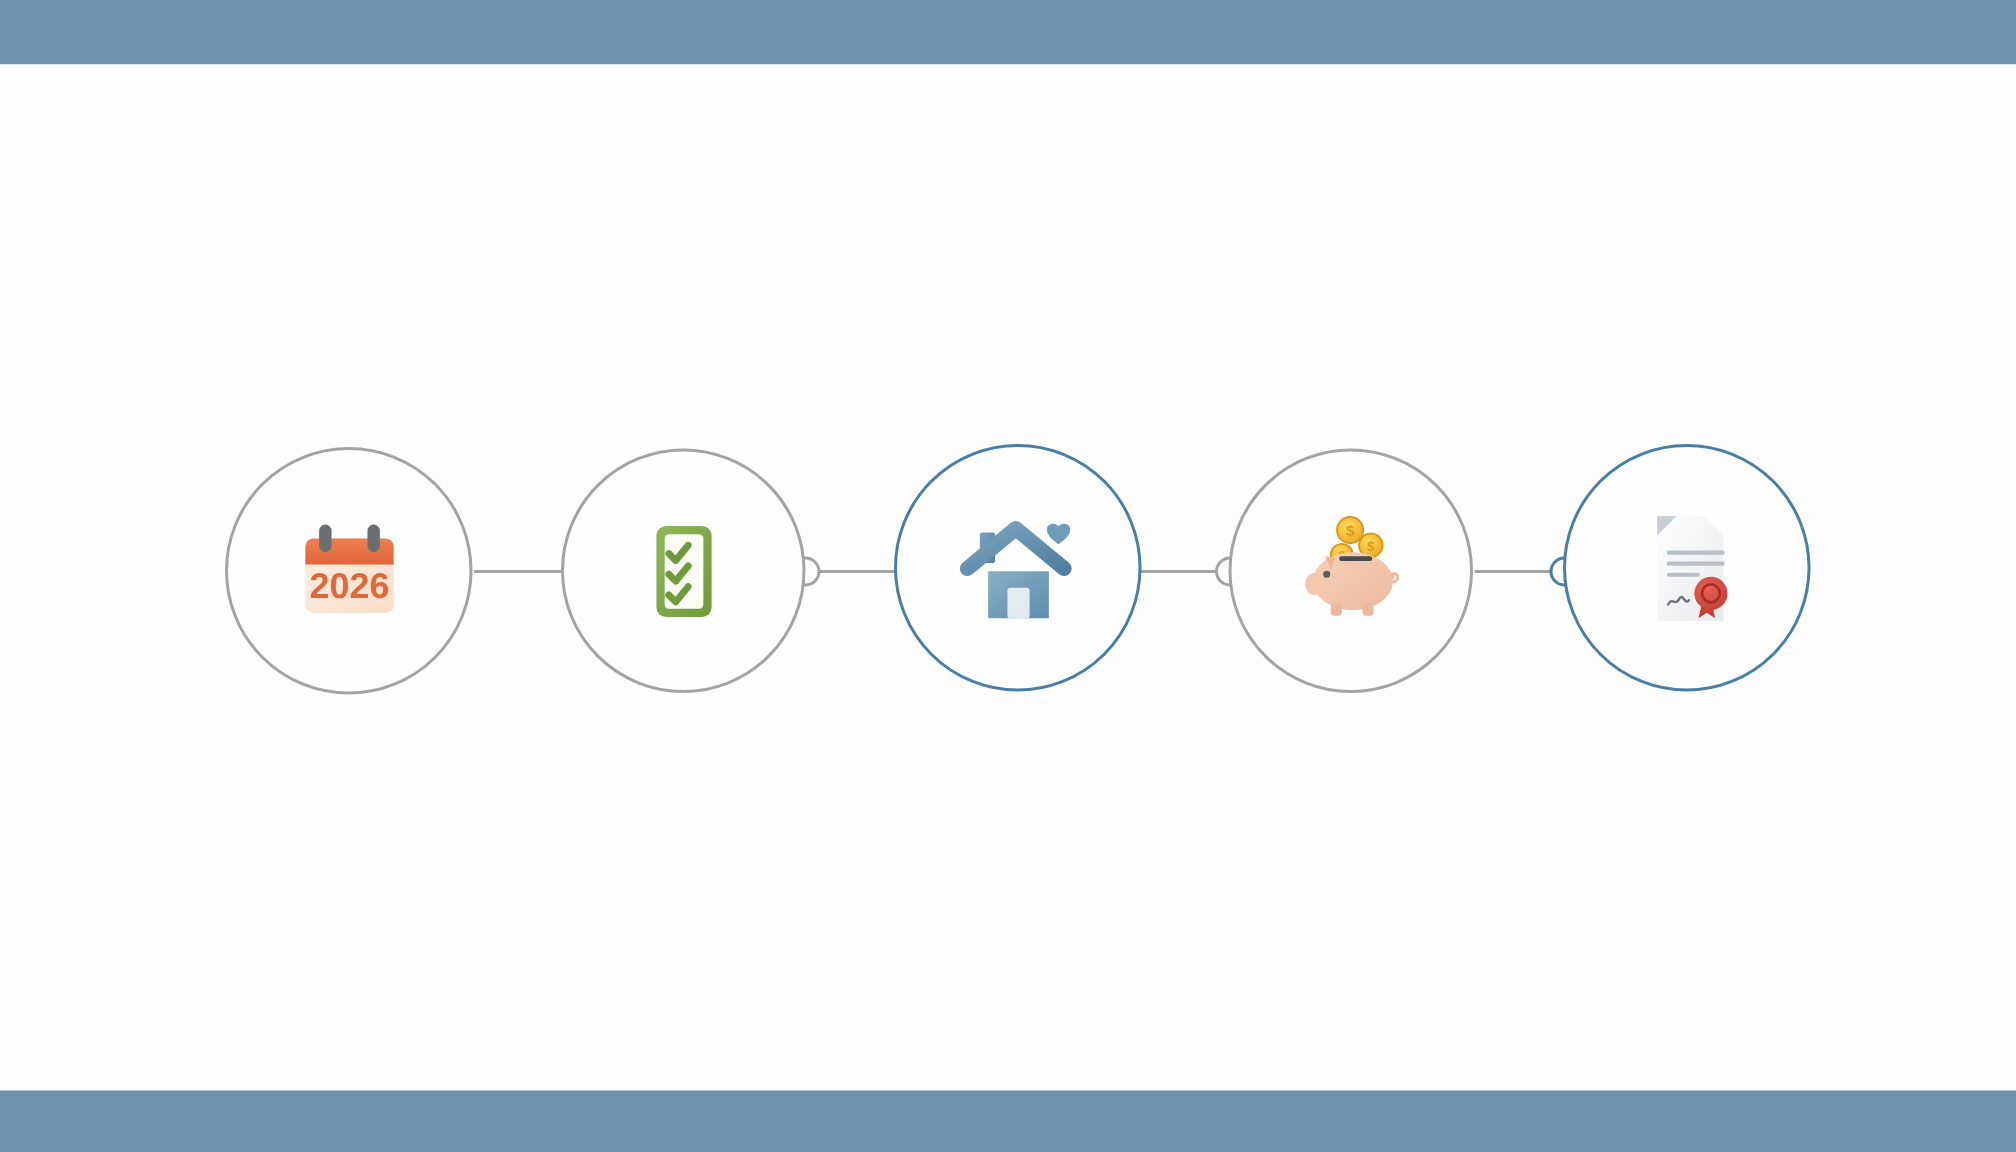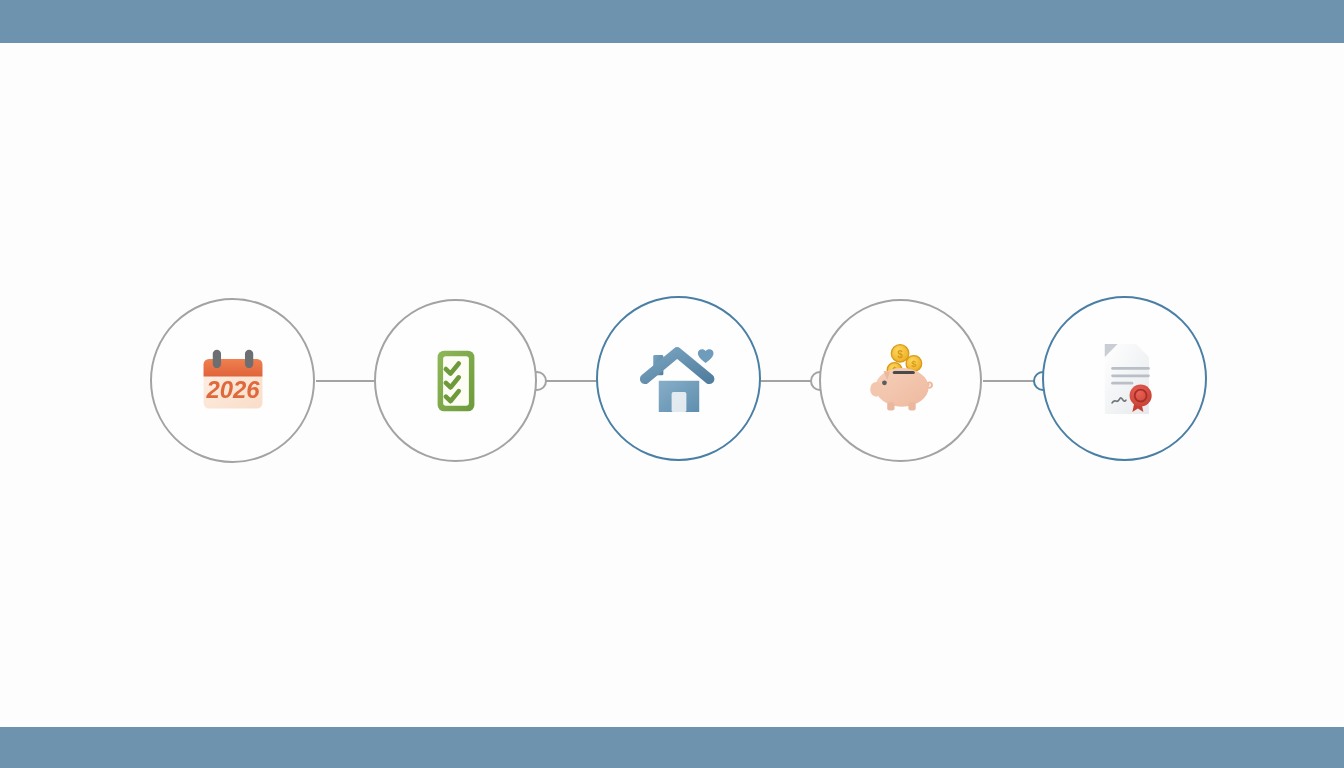--- a/index.html
+++ b/index.html
@@ -102,21 +102,21 @@
       <div class="joint gray" style="left:527px;"></div>
 
       <div class="connector" style="left:760px; width:52px;"></div>
       <div class="joint gray" style="left:810px;"></div>
 
       <div class="connector" style="left:830px; width:0px;"></div>
 
       <div class="connector" style="left:983px; width:52px;"></div>
       <div class="joint blue" style="left:1033px;"></div>
 
-      <div class="node gray" style="left:150px; top:255px; width:165px; height:165px;font-style:italic;">
+      <div class="node gray" style="left:150px; top:255px; width:165px; height:165px;">
         <svg class="node-icon" viewBox="0 0 100 100">
           <defs>
             <linearGradient id="calHead" x1="0" y1="0" x2="0" y2="1">
               <stop offset="0%" stop-color="#ef8050"></stop>
               <stop offset="100%" stop-color="#e0643a"></stop>
             </linearGradient>
             <linearGradient id="calBody" x1="0" y1="0" x2="1" y2="1">
               <stop offset="0%" stop-color="#fdf0e6"></stop>
               <stop offset="100%" stop-color="#f9ddc8"></stop>
             </linearGradient>

